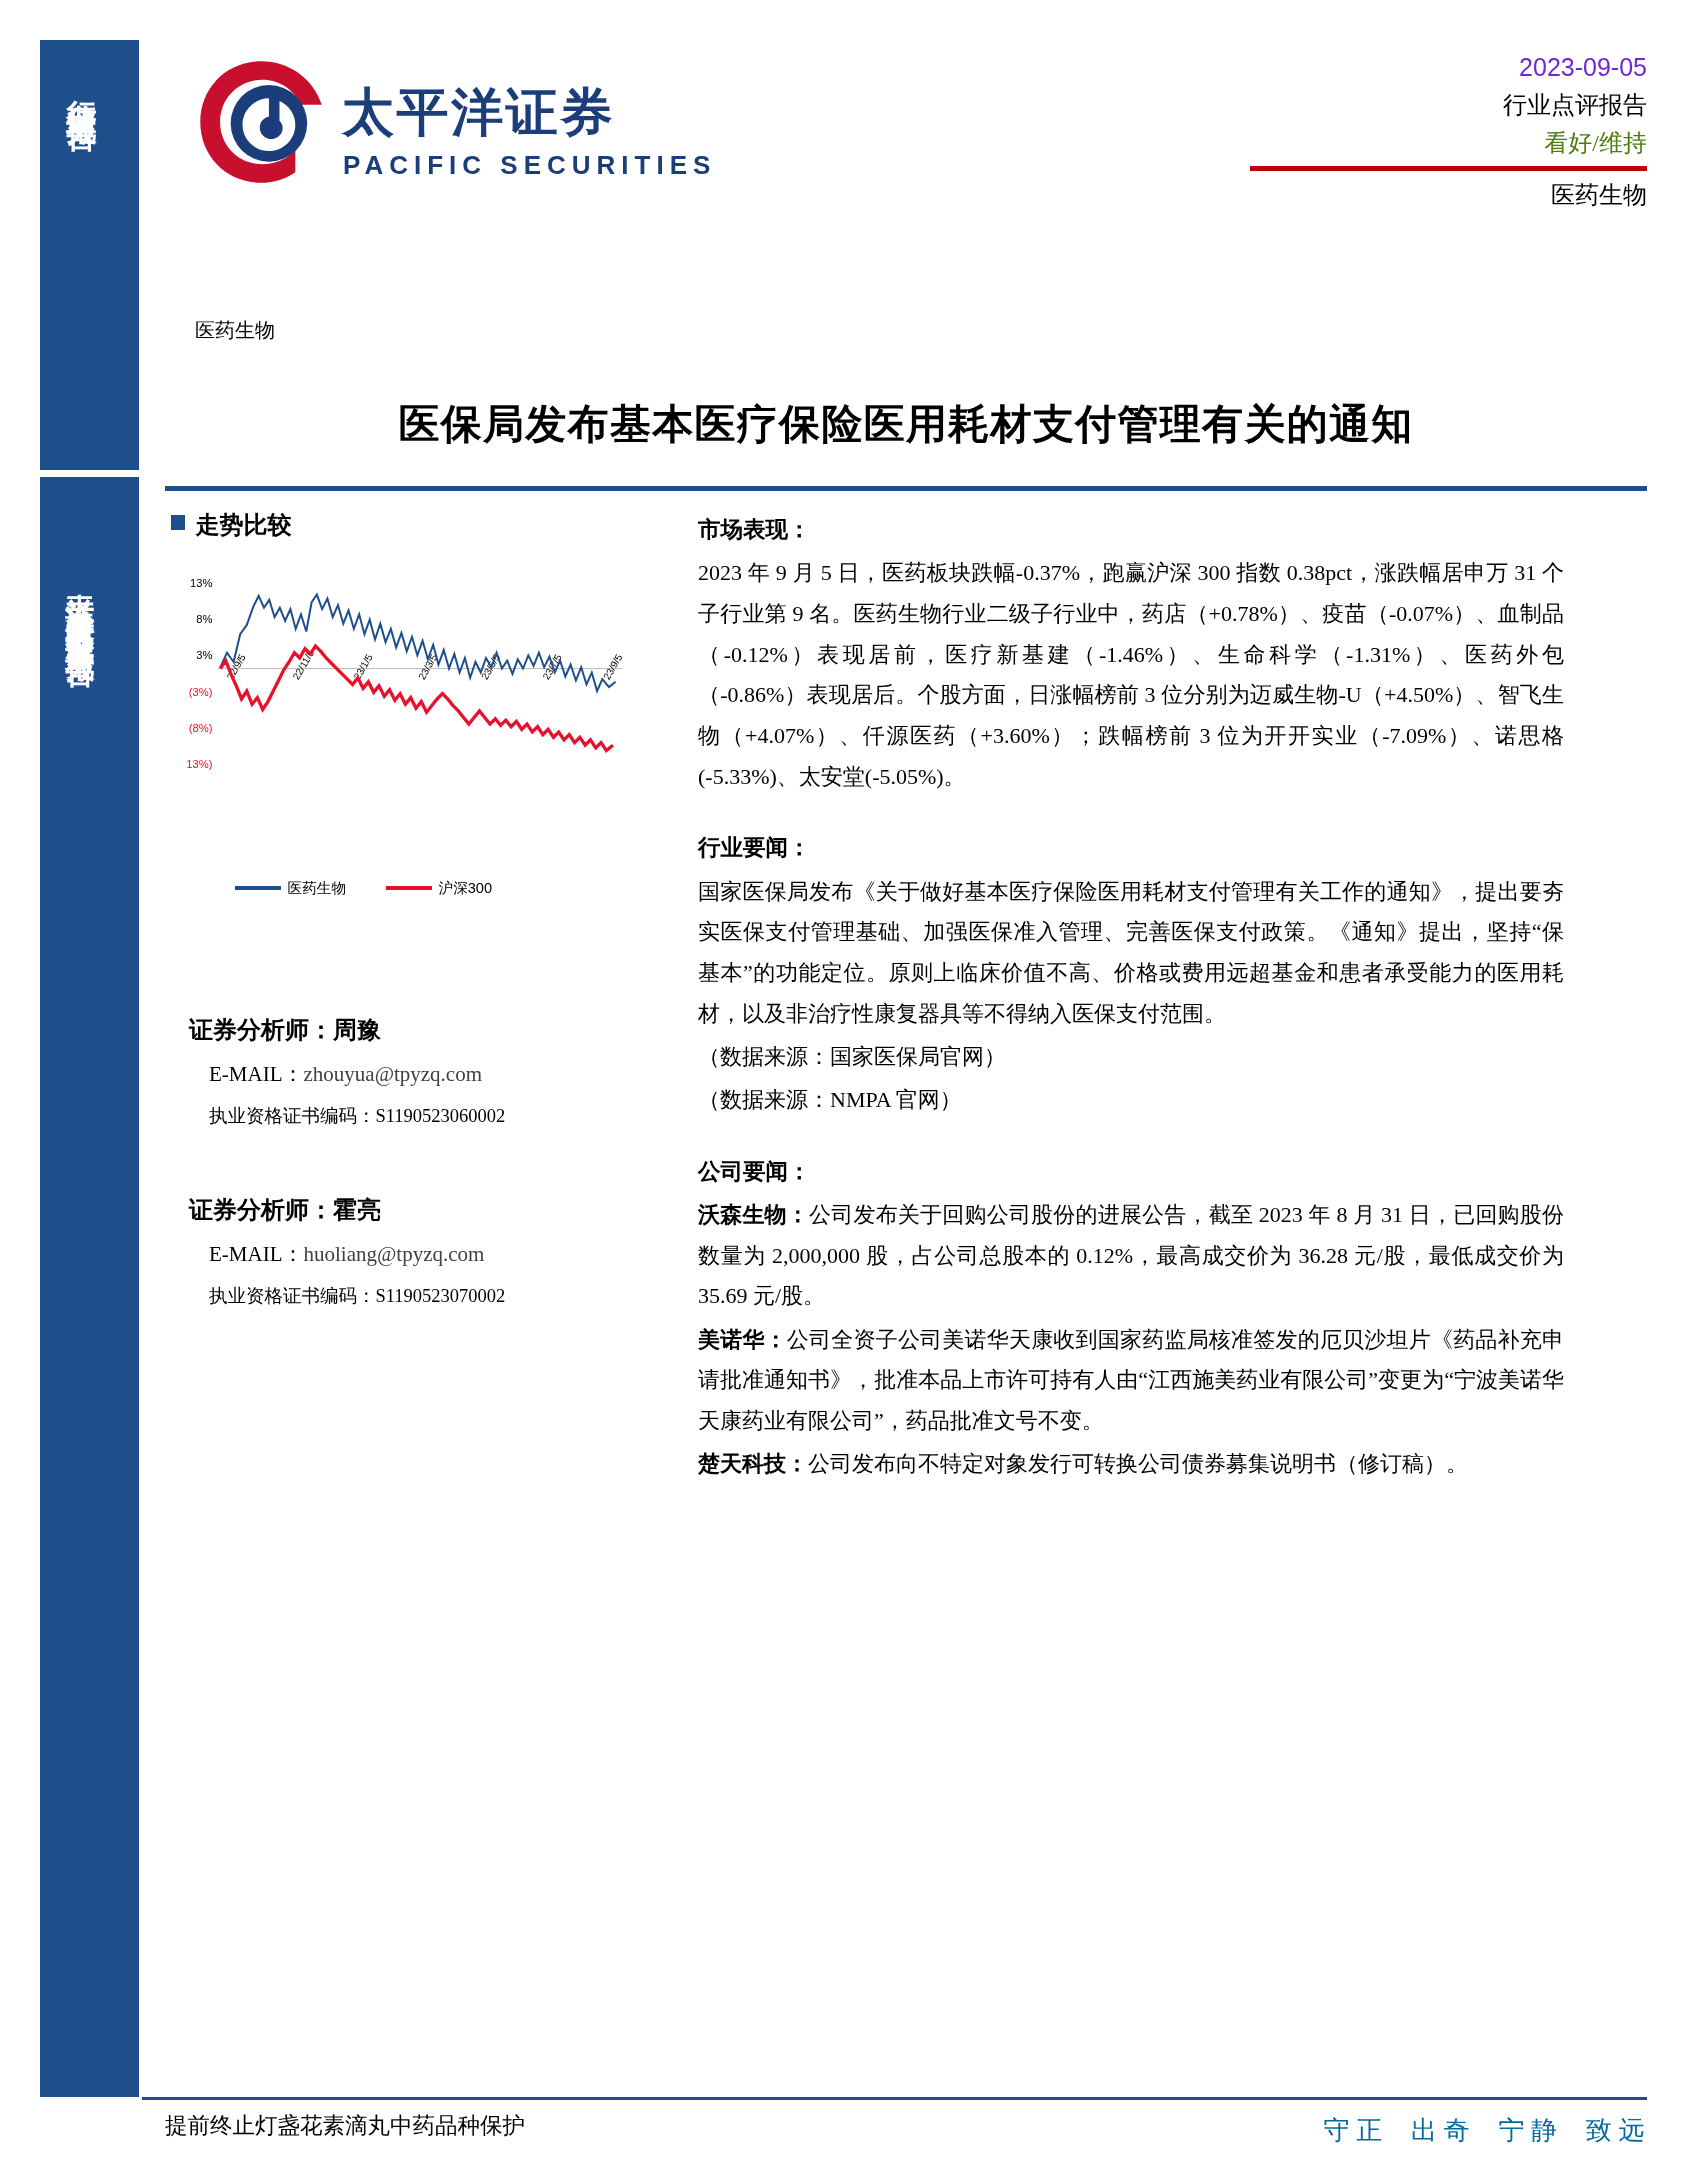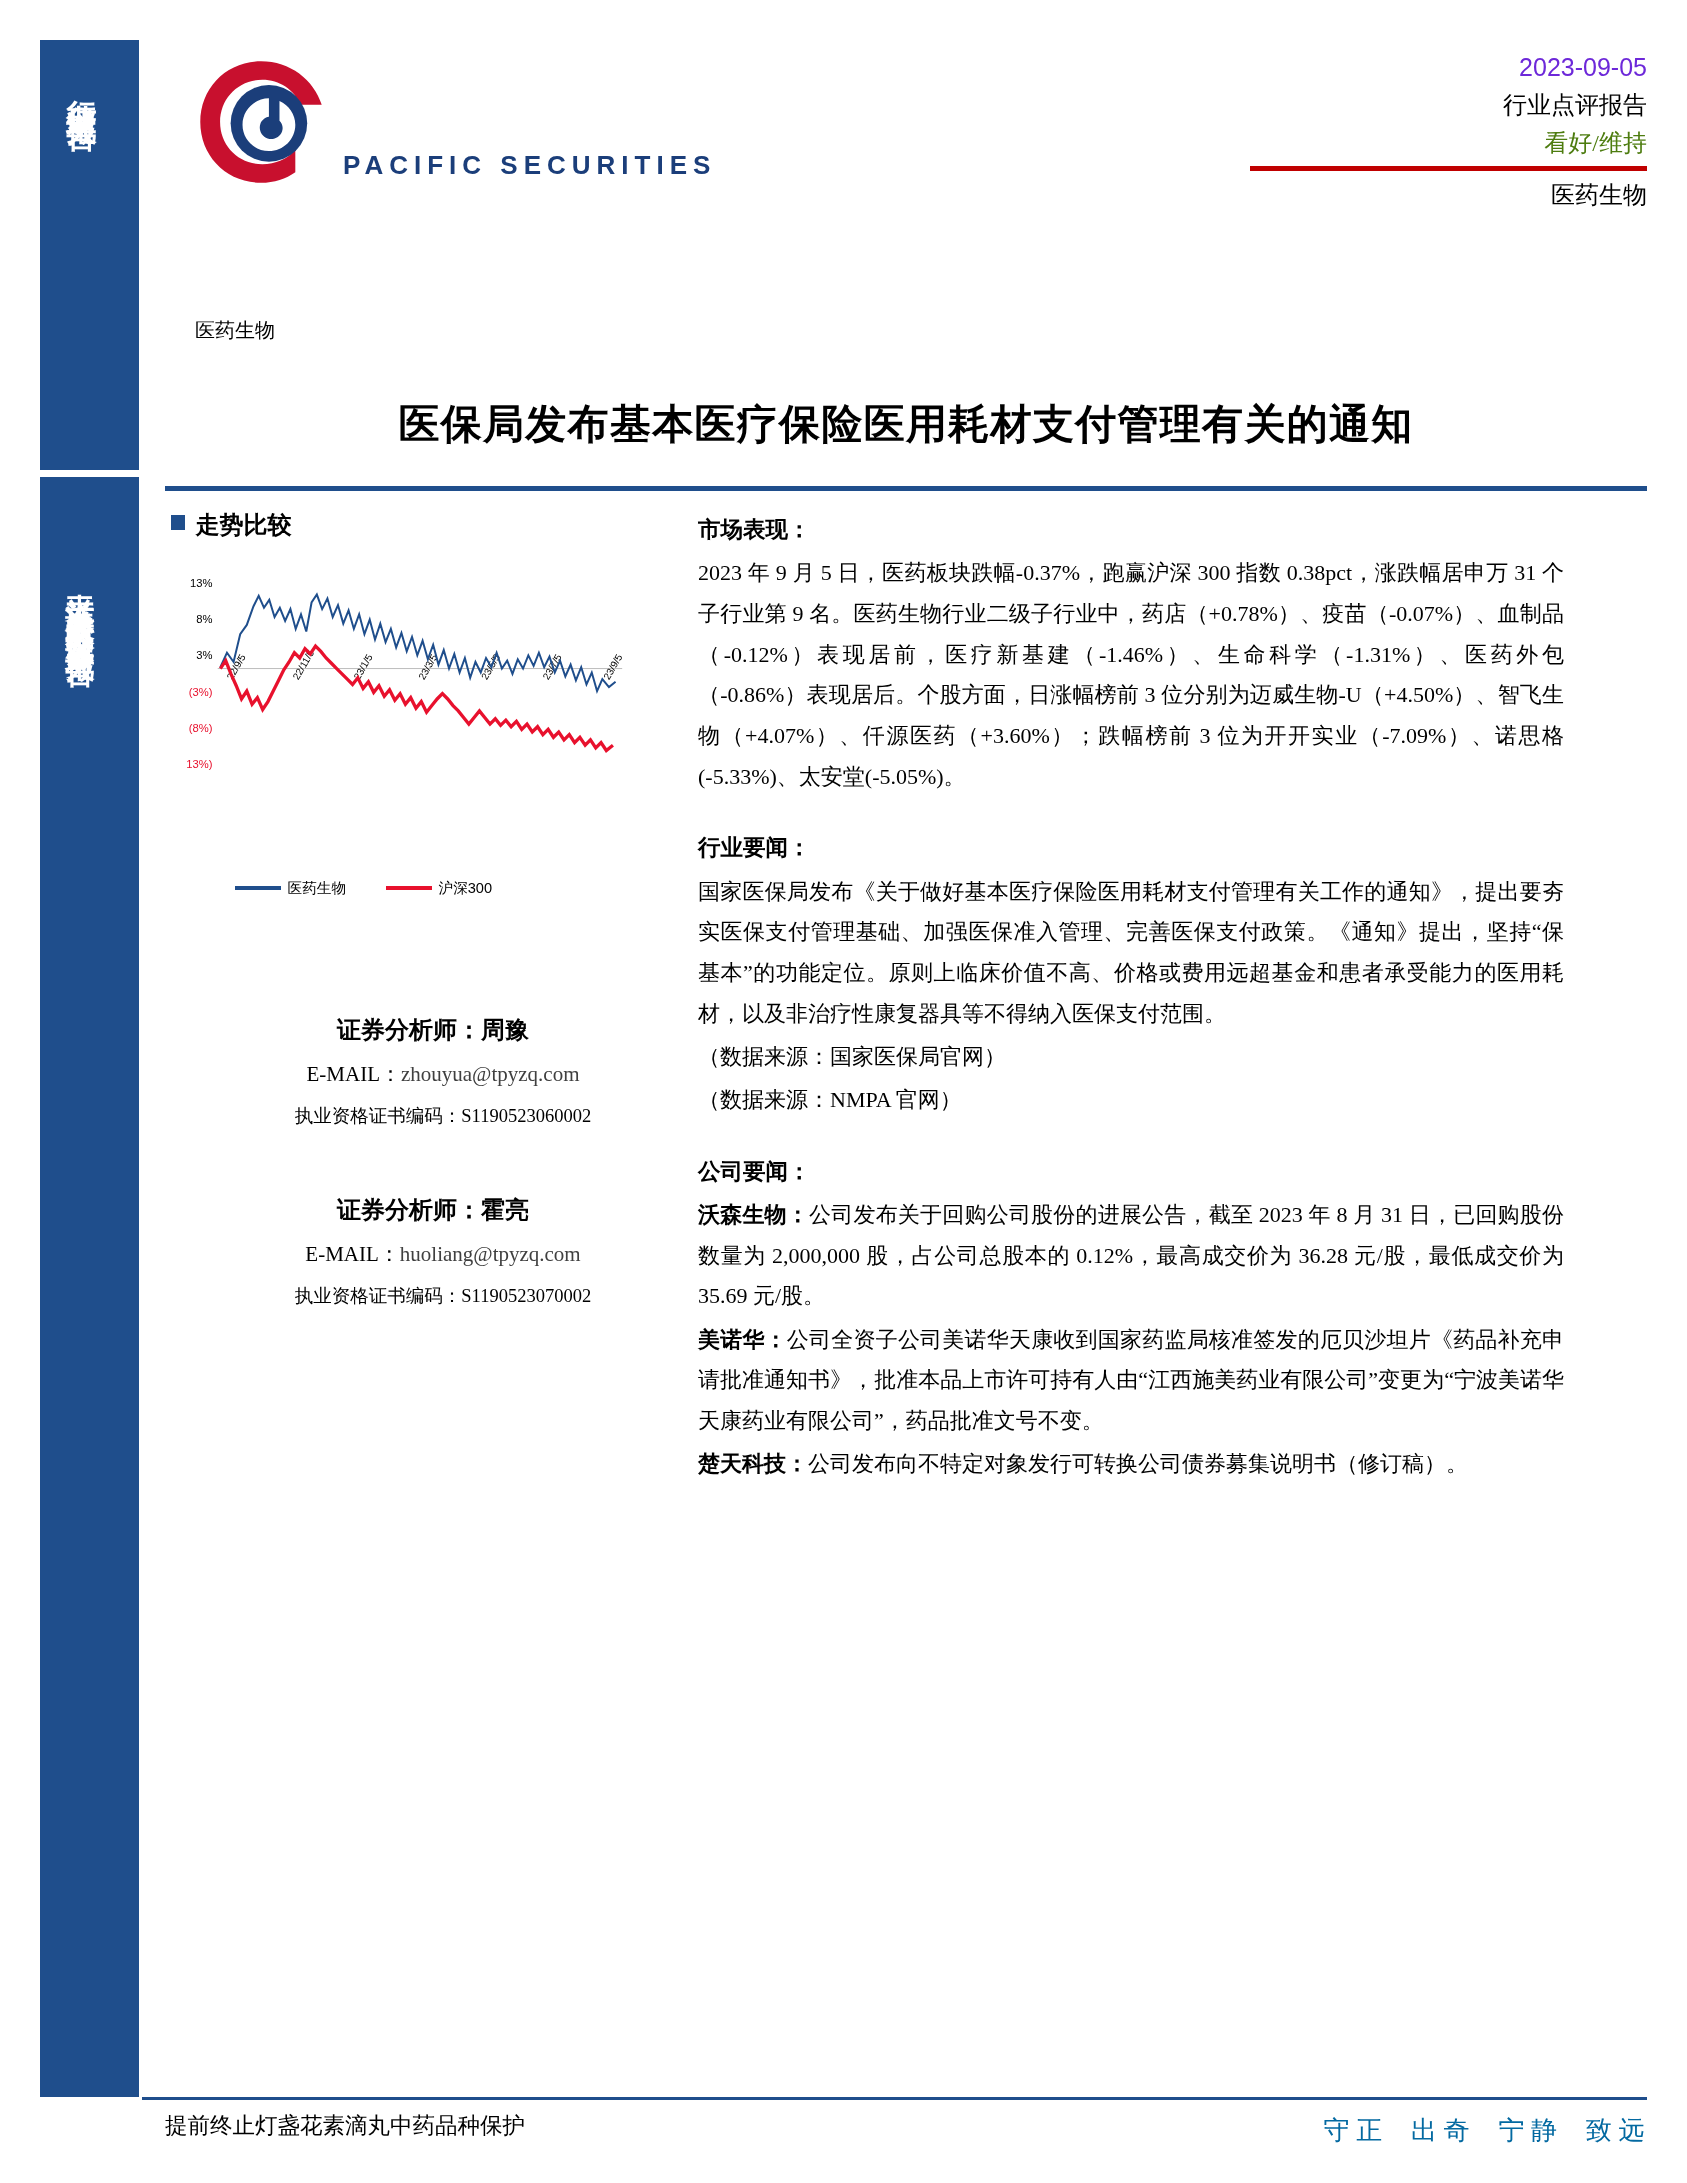--- a/index.html
+++ b/index.html
@@ -201,21 +201,21 @@
     margin-left: 66px;
     display: flex;
     gap: 40px;
     align-items: center;
     font-size: 14.6px;
     font-family: "Liberation Sans", sans-serif;
   }
   .legend-item { display: flex; align-items: center; gap: 6.6px; }
   .legend-line { width: 46px; height: 4px; display: inline-block; }
 
-  .analyst-block { margin-top: 116px; margin-left: 39px; text-align: center; }
+  .analyst-block { margin-top: 116px; margin-left: 20px; }
   .analyst-block.second { margin-top: 66px; }
   .an-name { font-size: 24px; font-weight: bold; }
   .an-mail { font-size: 21px; margin-top: 14.6px; margin-left: 20px; }
   .an-mail a { color: #404040; text-decoration: none; }
   .an-cert { font-size: 18.5px; margin-top: 14.6px; margin-left: 20px; }
 
   
   .right-col {
     position: absolute;
     left: 698px;
@@ -270,20 +270,21 @@
   </div>
 </div>
 
 <div class="header">
   <div class="logo-wrap">
     <svg class="logo-mark" viewBox="0 0 200 205">
       <path d="M100 6 C48 6 8 46 8 98 C8 150 48 190 100 190 C120 190 138 184 152 174 L152 140 C140 154 122 162 102 162 C66 162 38 134 38 98 C38 62 66 34 102 34 C128 34 150 49 160 72 L192 72 C180 34 144 6 100 6 Z" fill="#c8102e"></path>
       <circle cx="112" cy="100" r="58" fill="#1b3e7a"></circle>
       <path d="M112 62 C90 62 72 80 72 102 C72 124 90 142 112 142 C134 142 152 124 152 102 C152 86 142 72 128 66 L128 96 C132 100 134 106 132 112 C129 121 119 126 110 123 C101 120 96 110 99 101 C101 95 106 91 112 90 Z" fill="#ffffff"></path>
     </svg>
+    <div class="logo-text-cn">太平洋证券</div>
     <div class="logo-text-en">PACIFIC SECURITIES</div>
   </div>
 
   <div class="header-right">
     <div class="hr-date">2023-09-05</div>
     <div class="hr-type">行业点评报告</div>
     <div class="hr-rating">看好/维持</div>
     <div class="hr-rule"></div>
     <div class="hr-sector">医药生物</div>
   </div>

